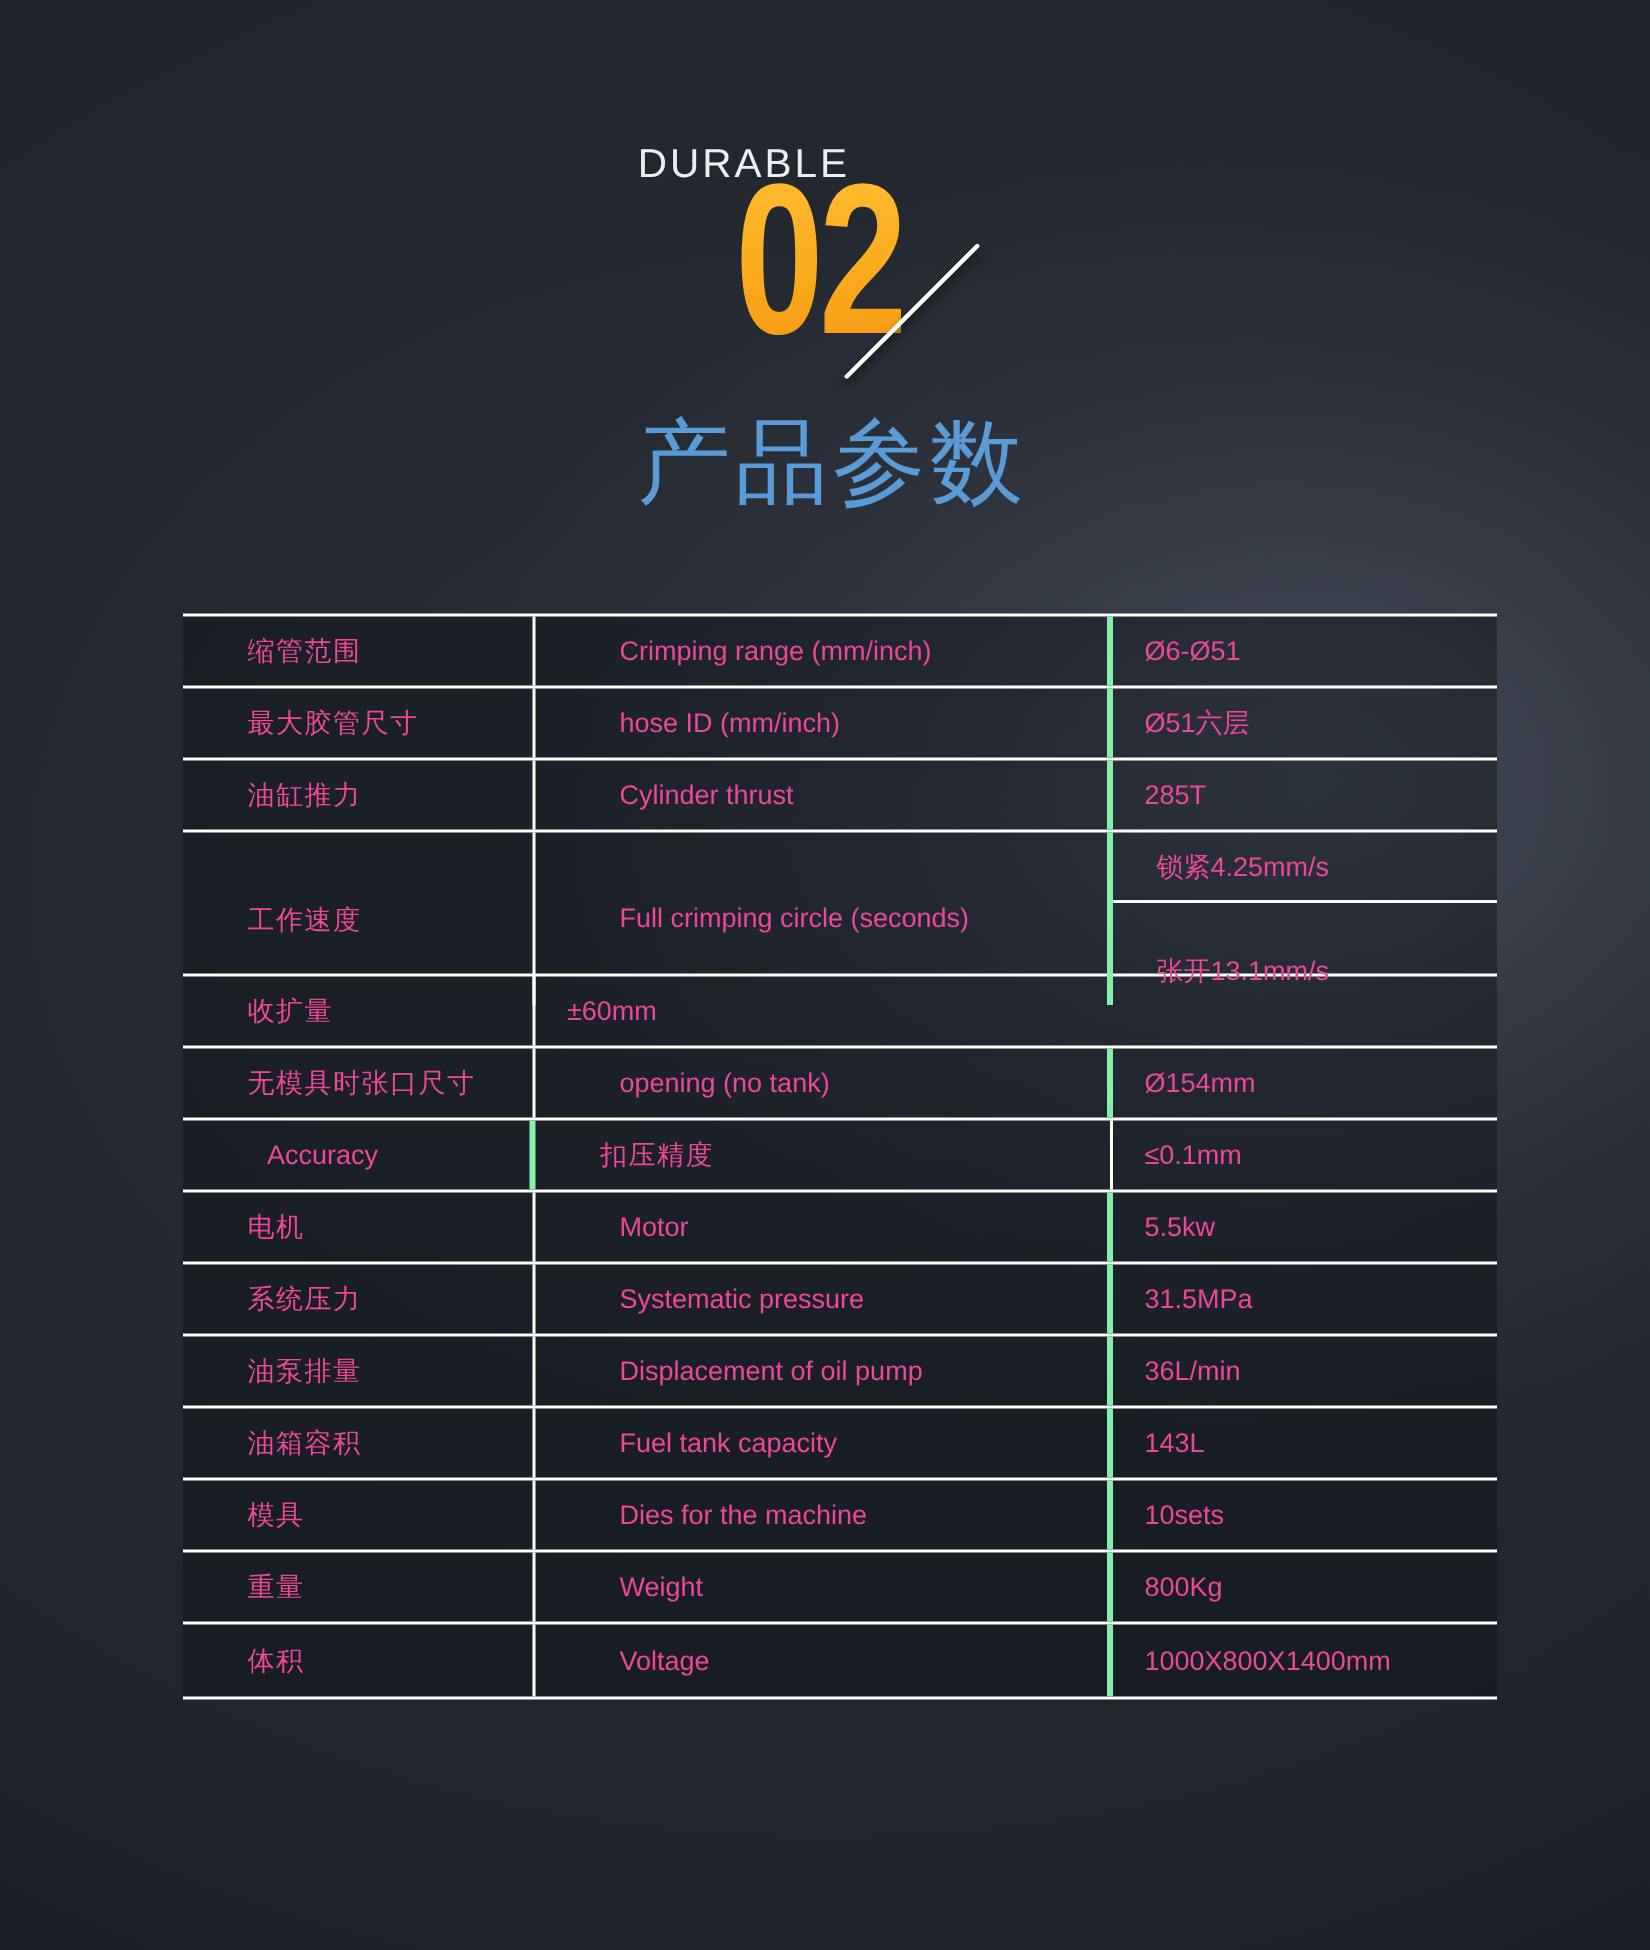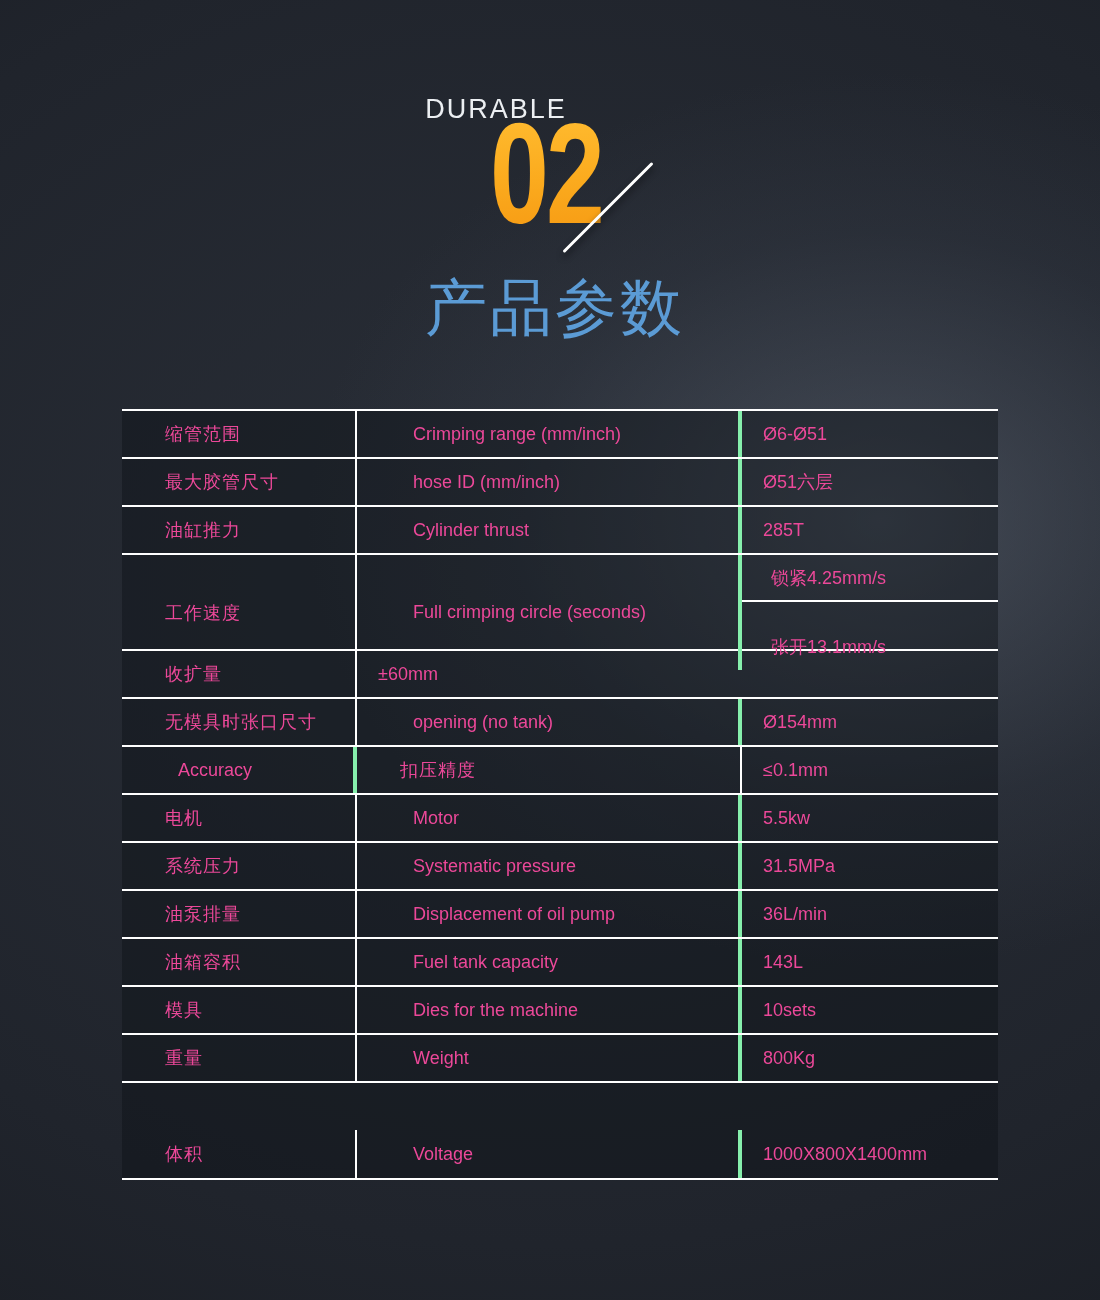--- a/index.html
+++ b/index.html
@@ -72,21 +72,21 @@
     font-size: 18px;
     color: #ec4899;
   }
   .row {
     display: grid;
     grid-template-columns: 235px 385px 256px;
     height: 48px;
     border-bottom: 2px solid #ffffff;
   }
   .row.double { height: 96px; }
-  .row:last-child { border-bottom: none; margin-top: 47px; }
+  .row:last-child { border-bottom: none; }
   .cell {
     display: flex;
     align-items: center;
   }
   .cell.cn { padding-left: 43px; border-right: 2px solid #ffffff; letter-spacing: 1px; }
   .cell.en { padding-left: 56px; border-right: 4px solid #86efac; }
   .cell.val { padding-left: 21px; }
   .val-stack { display: flex; flex-direction: column; gap: 21px; }
   .val-stack .sub {
     display: flex; align-items: center;

